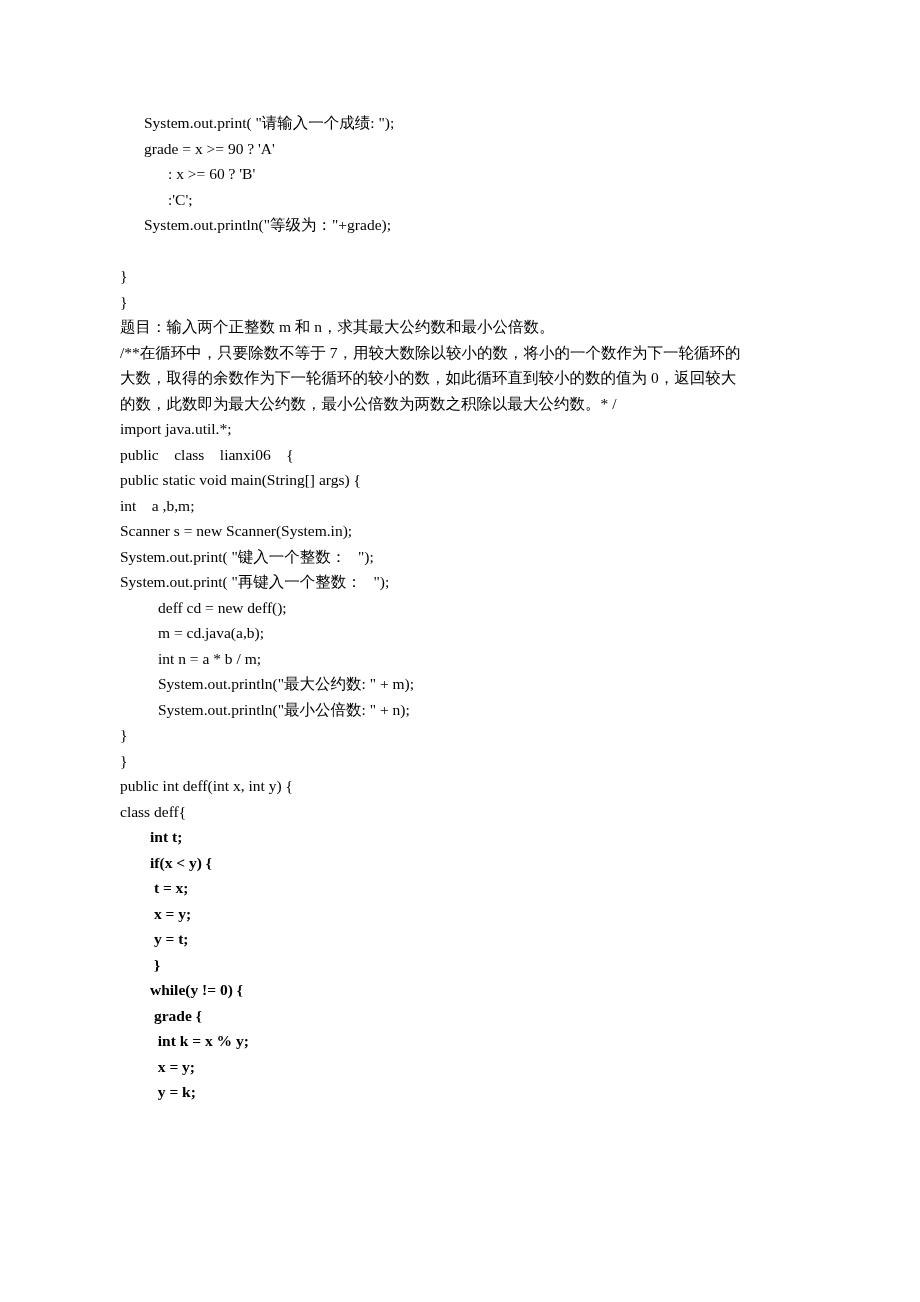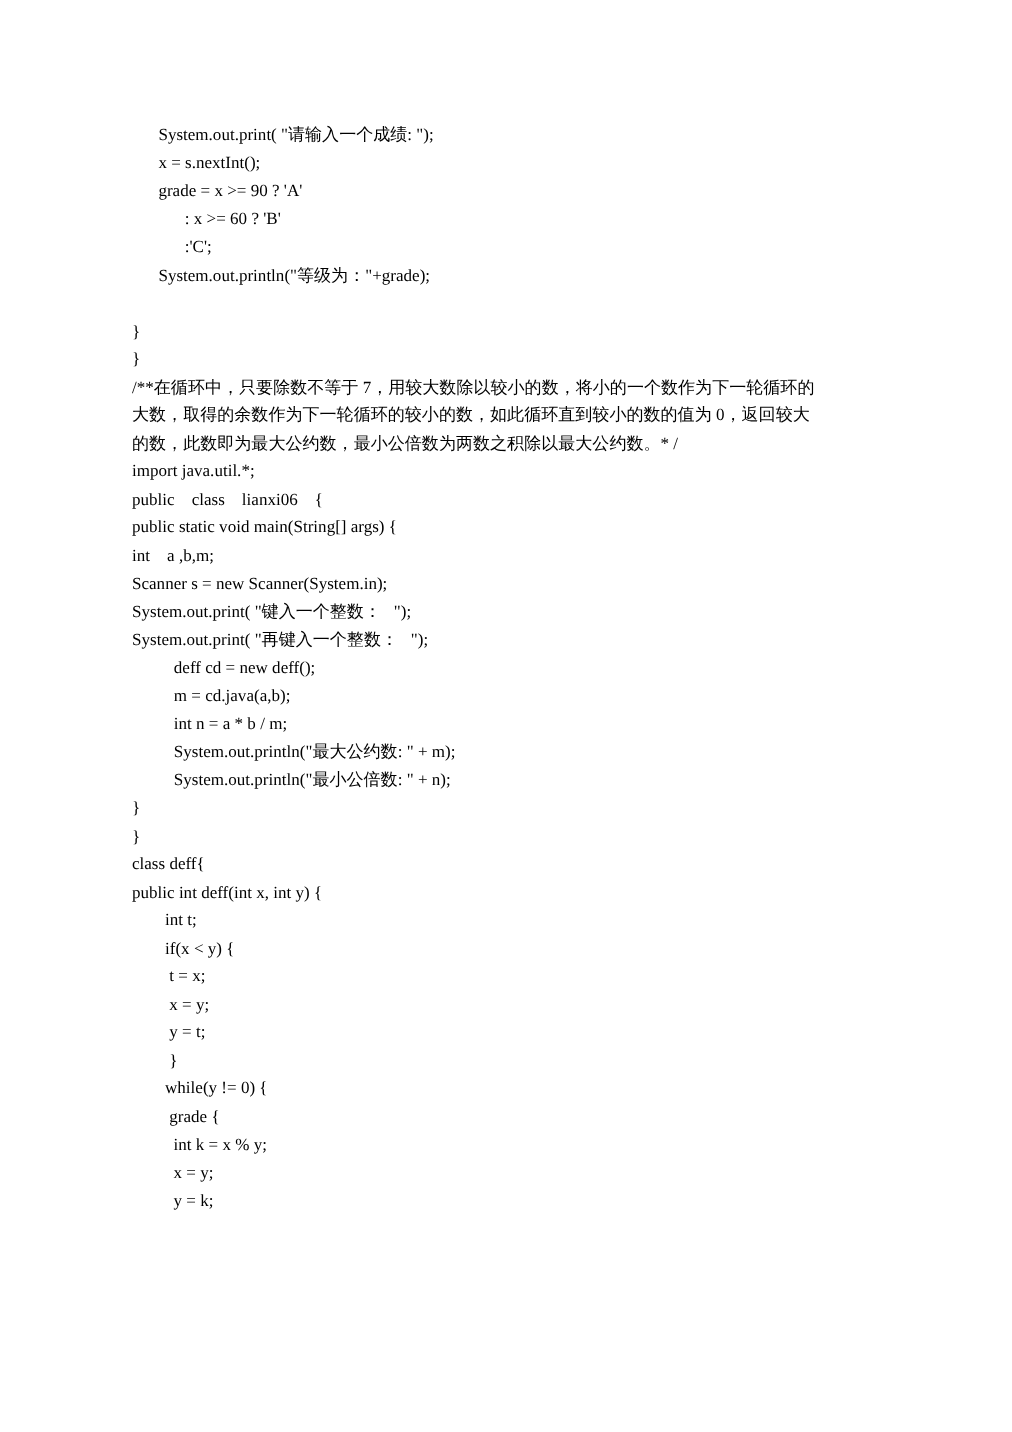--- a/index.html
+++ b/index.html
@@ -15,54 +15,54 @@
       line-height: 25.5px;
       color: #000000;
     }
     .line {
       white-space: pre;
       font-family: "Times New Roman", "SimSun", serif;
     }
     .indent1 { padding-left: 24px; }
     .indent2 { padding-left: 48px; }
     .indent3 { padding-left: 38px; }
-    .indent4 { padding-left: 30px; }
+    .indent4 { padding-left: 30px; font-weight: bold; }
   </style>
 </head>
 <body>
 
 <div class="page" id="container">
     <div class="line indent1">System.out.print( "请输入一个成绩: ");</div>
-    <div class="line indent1">x = s.nextInt();</div>
     <div class="line indent1">grade = x &gt;= 90 ? 'A'</div>
     <div class="line indent2">: x &gt;= 60 ? 'B'</div>
     <div class="line indent2">:'C';</div>
     <div class="line indent1">System.out.println("等级为："+grade);</div>
     <div class="line "> </div>
     <div class="line ">}</div>
     <div class="line ">}</div>
+    <div class="line ">题目：输入两个正整数 m 和 n，求其最大公约数和最小公倍数。</div>
     <div class="line ">/**在循环中，只要除数不等于 7，用较大数除以较小的数，将小的一个数作为下一轮循环的</div>
     <div class="line ">大数，取得的余数作为下一轮循环的较小的数，如此循环直到较小的数的值为 0，返回较大</div>
     <div class="line ">的数，此数即为最大公约数，最小公倍数为两数之积除以最大公约数。* /</div>
     <div class="line ">import java.util.*;</div>
     <div class="line ">public    class    lianxi06    {</div>
     <div class="line ">public static void main(String[] args) {</div>
     <div class="line ">int    a ,b,m;</div>
     <div class="line ">Scanner s = new Scanner(System.in);</div>
     <div class="line ">System.out.print( "键入一个整数：   ");</div>
     <div class="line ">System.out.print( "再键入一个整数：   ");</div>
     <div class="line indent3">deff cd = new deff();</div>
     <div class="line indent3">m = cd.java(a,b);</div>
     <div class="line indent3">int n = a * b / m;</div>
     <div class="line indent3">System.out.println("最大公约数: " + m);</div>
     <div class="line indent3">System.out.println("最小公倍数: " + n);</div>
     <div class="line ">}</div>
     <div class="line ">}</div>
+    <div class="line ">public int deff(int x, int y) {</div>
     <div class="line ">class deff{</div>
-    <div class="line ">public int deff(int x, int y) {</div>
     <div class="line indent4">int t;</div>
     <div class="line indent4">if(x &lt; y) {</div>
     <div class="line indent4"> t = x;</div>
     <div class="line indent4"> x = y;</div>
     <div class="line indent4"> y = t;</div>
     <div class="line indent4"> }</div>
     <div class="line indent4">while(y != 0) {</div>
     <div class="line indent4"> grade {</div>
     <div class="line indent4">  int k = x % y;</div>
     <div class="line indent4">  x = y;</div>

